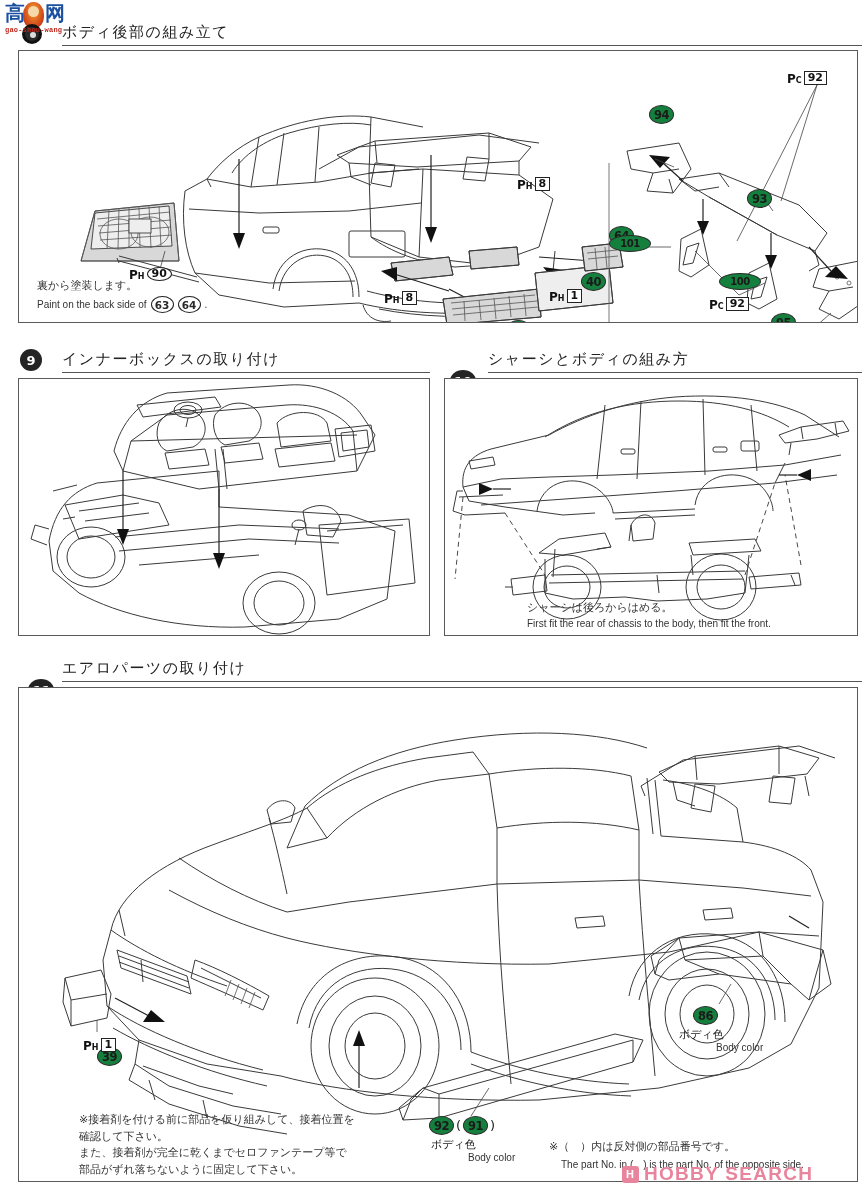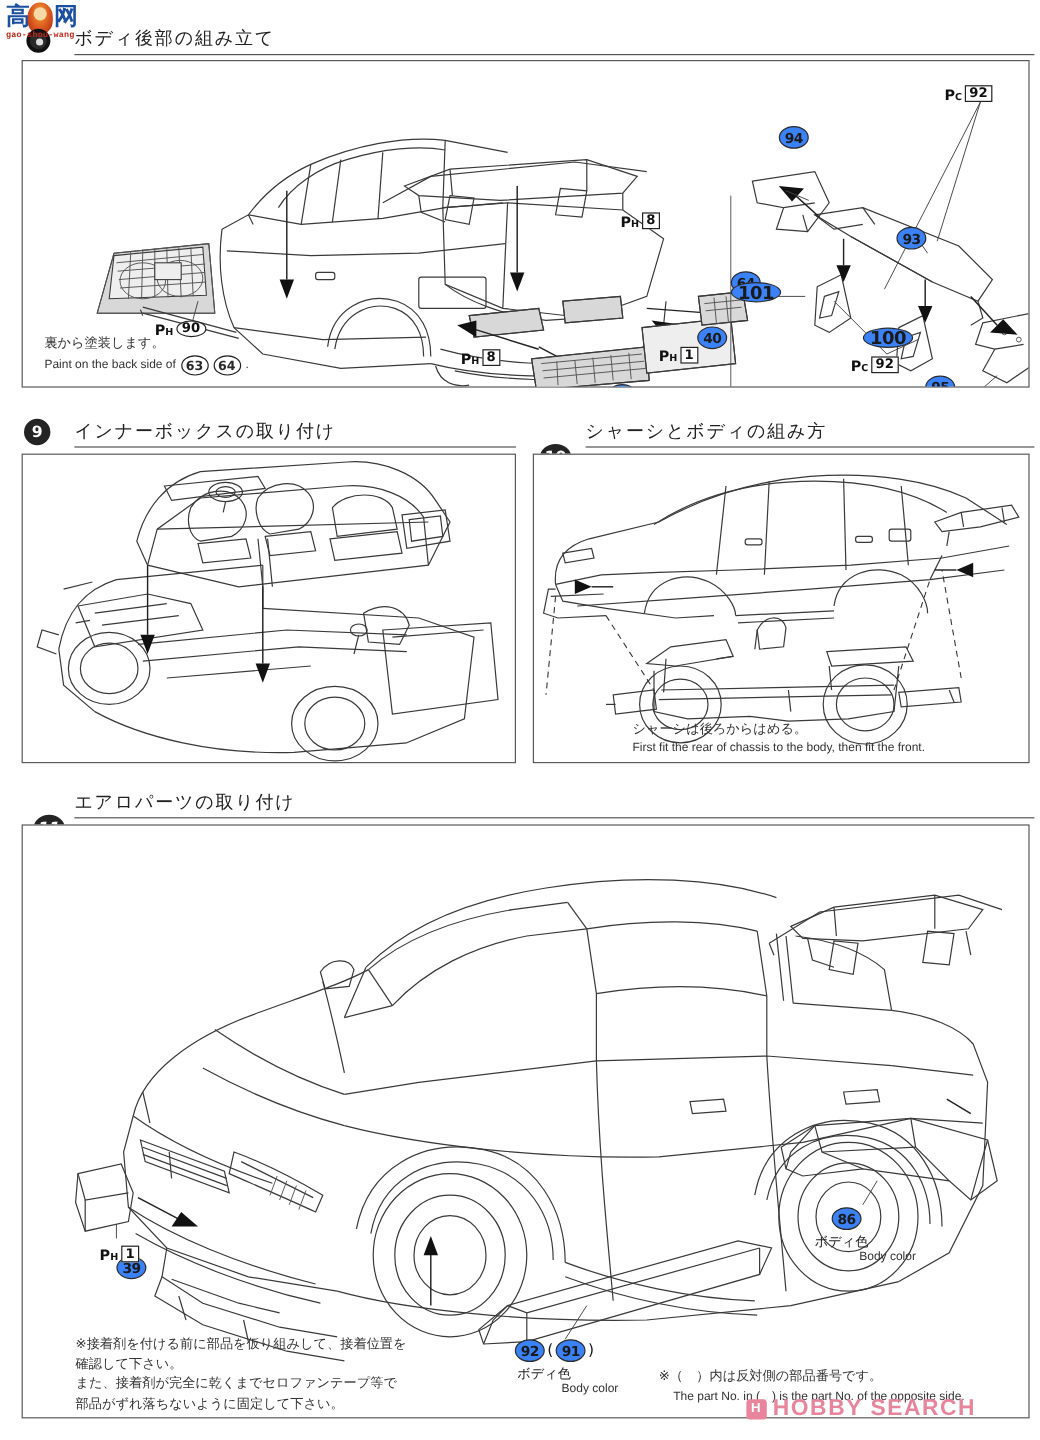--- a/index.html
+++ b/index.html
@@ -93,27 +93,27 @@
     color: #333; line-height: 1.35;
     white-space: pre-line;
   }
   .note-jp { font-size: 11px; }
   .note-en { font-size: 10px; font-family: "Liberation Sans", sans-serif; }
 
   
   .callout {
     position: absolute;
     width: 25px; height: 19px; border-radius: 50%;
-    border: 1.4px solid #2b2b2b; background: #3b82f6;
+    border: 1.4px solid #2b2b2b; background: #15803d;
     font-family: "DejaVu Sans", sans-serif;
     font-size: 11.5px; font-weight: 700; color: #1a1a1a;
     display: flex; align-items: center; justify-content: center;
     letter-spacing: -.5px;
   }
-  .callout.sm { width: 42px; height: 17px; font-size: 15px; }
+  .callout.sm { width: 42px; height: 17px; font-size: 10px; }
 
   .paintcode {
     position: absolute;
     display: flex; align-items: flex-end;
     font-family: "DejaVu Sans", sans-serif;
     color: #111; white-space: nowrap;
   }
   .paintcode .pc-p { font-size: 12px; font-weight: 700; line-height: 1; }
   .paintcode .pc-sub { font-size: 8px; font-weight: 700; line-height: 1; margin: 0 1px 0 0; }
   .paintcode .pc-box {
@@ -719,21 +719,21 @@
       <div class="lab-jp">ボディ色</div>
       <div class="lab-en">Body color</div>
     </div>
 
     <div class="callout" style="left:674px; top:318px;">86</div>
     <div class="partlabel" style="left:660px; top:340px;">
       <div class="lab-jp">ボディ色</div>
       <div class="lab-en">Body color</div>
     </div>
 
-    <div class="note note-jp" style="left:44px; top:424px; line-height:1.5; font-size:11px;">※接着剤を付ける前に部品を仮り組みして、接着位置を
+    <div class="note note-jp" style="left:60px; top:424px; line-height:1.5; font-size:11px;">※接着剤を付ける前に部品を仮り組みして、接着位置を
  確認して下さい。
  また、接着剤が完全に乾くまでセロファンテープ等で
  部品がずれ落ちないように固定して下さい。</div>
 
     <div class="note note-jp" style="left:530px; top:452px;">※（　）内は反対側の部品番号です。</div>
     <div class="note note-en" style="left:542px; top:470px;">The part No. in (　) is the part No. of the opposite side.</div>
   </div>
 
   <div class="watermark" style="left:622px; top:1163px;">
     <span class="wm-badge">H</span>

